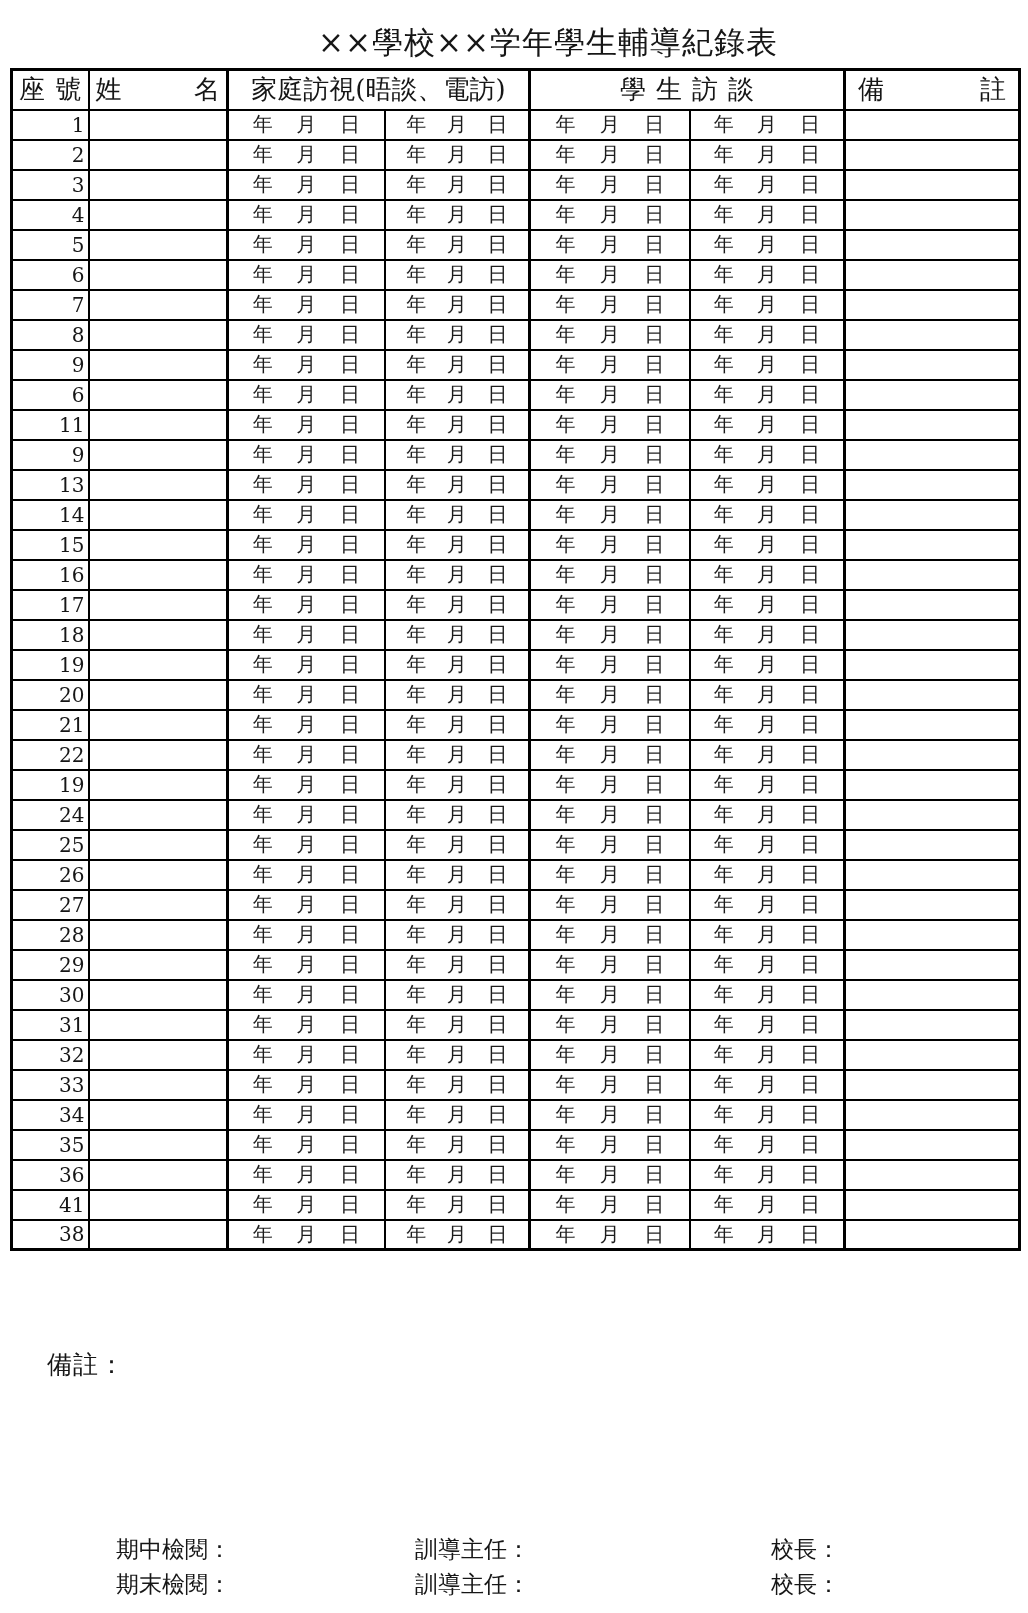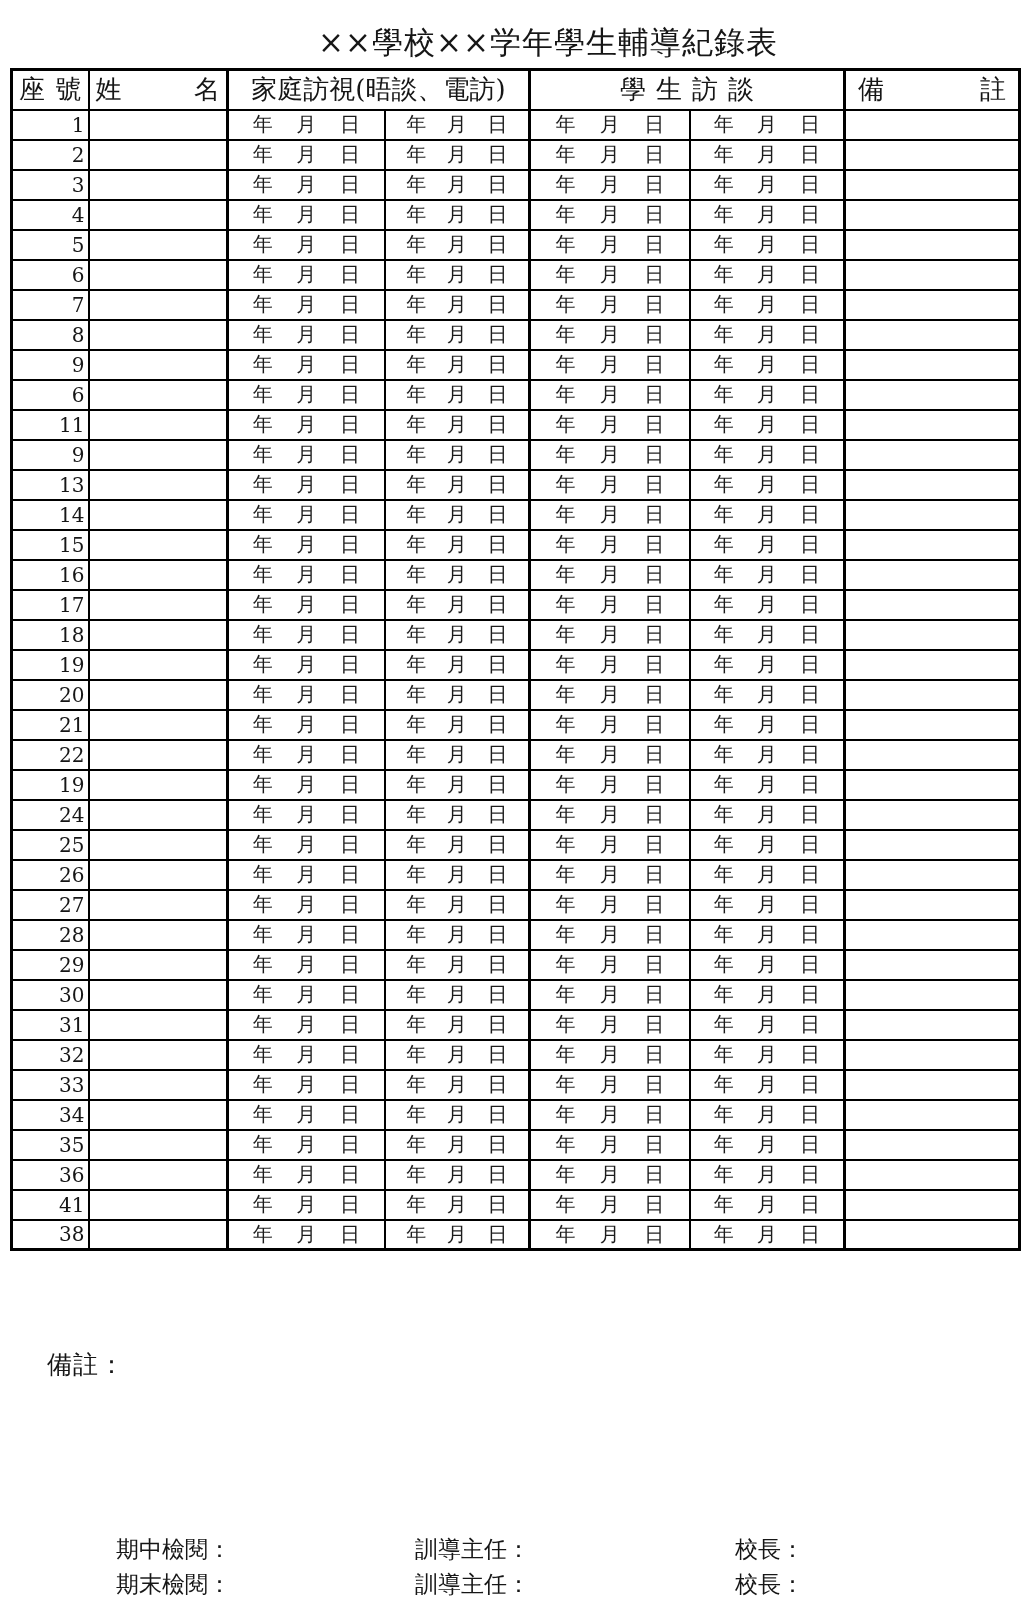--- a/index.html
+++ b/index.html
@@ -69,21 +69,21 @@
     top: 1348px;
     font-size: 25px;
     letter-spacing: 1px;
     margin-left: 31px;
   }
   .sig-row { position: absolute; left: 0; width: 100%; font-size: 23px; }
   .sig-row-1 { top: 1534px; }
   .sig-row-2 { top: 1569px; }
   .sig-review    { position: absolute; left: 100px; white-space: nowrap; margin-left: 16px; }
   .sig-director  { position: absolute; left: 415px; white-space: nowrap; }
-  .sig-principal { position: absolute; left: 735px; white-space: nowrap; }
+  .sig-principal { position: absolute; left: 771px; white-space: nowrap; }
 </style>
 </head>
 <body>
 
 <div class="page">
 
   <div class="doc-title">××學校××学年學生輔導紀錄表</div>
 
   <table class="record">
     <colgroup>

